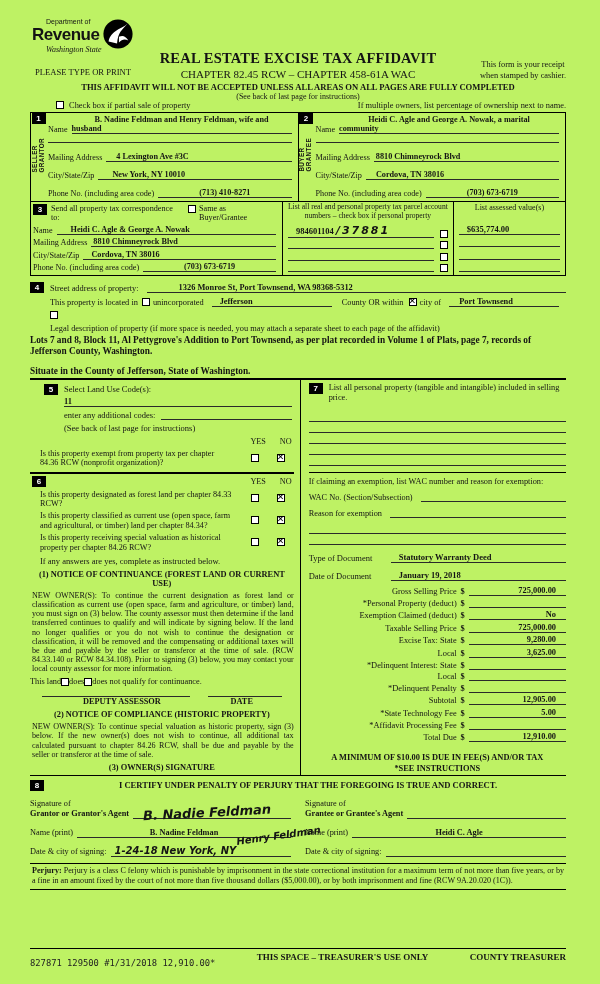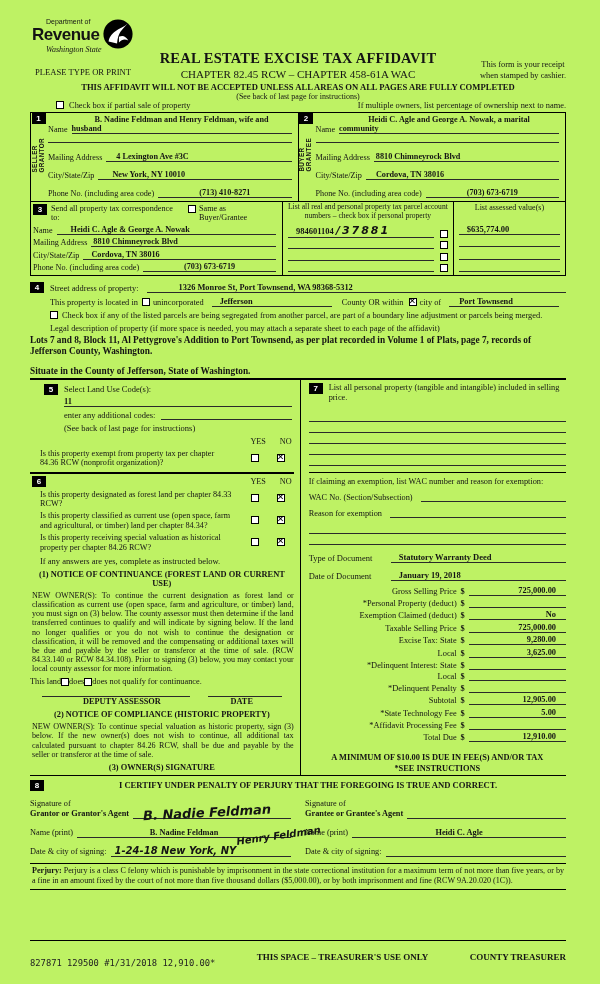--- a/index.html
+++ b/index.html
@@ -126,21 +126,21 @@
   .script2 { position:absolute; right:-30px; bottom:-4px; font-family:"DejaVu Sans",sans-serif;
             font-style:italic; font-weight:bold; font-size:10px; transform:rotate(-8deg);
             white-space:nowrap; z-index:2; }
   .ctrval { position:absolute; left:0; right:0; bottom:0; text-align:center; font-weight:bold; }
   .handdate { position:absolute; left:4px; bottom:0; font-family:"DejaVu Sans",sans-serif;
             font-style:italic; font-weight:bold; font-size:10px; white-space:nowrap; }
   .perjury { border-top:1px solid #000; border-bottom:1px solid #000; margin-top:6px;
              padding:2px 2px 3px 2px; font-size:8.1px; line-height:1.25; text-align:justify; }
 
   .footer { position:absolute; left:30px; right:34px; bottom:22px;
-            border-top:1px solid #000; padding-top:11px; display:flex; align-items:flex-start; }
+            border-top:1px solid #000; padding-top:3px; display:flex; align-items:flex-start; }
   .stamp { font-family:"DejaVu Sans Mono",monospace; font-size:8.8px; color:#222;
            position:relative; top:6px; white-space:nowrap; }
   .tspace { flex:1; text-align:center; font-weight:bold; font-size:9px; }
   .ctreas { font-weight:bold; font-size:9px; }
 </style>
 </head>
 <body>
 
 <div class="page">
   <div class="inner">
@@ -322,21 +322,20 @@
         <span class="cb" style="margin:0 3px 1px 4px;"></span>
         <span>unincorporated</span>
         <div class="u val" style="width:120px; margin-left:8px; padding-left:8px;">Jefferson</div>
         <span style="margin-left:10px;">County OR  within</span>
         <span class="cb x" style="margin:0 3px 1px 5px;"></span>
         <span>city of</span>
         <div class="u val" style="width:110px; margin-left:8px; padding-left:10px;">Port Townsend</div>
       </div>
       <div class="s4row" style="padding-left:20px;">
         <span class="cb" style="margin:0 4px 1px 0;"></span>
-        <span>Check box if any of the listed parcels are being segregated from another parcel, are part of a boundary line adjustment or parcels being merged.</span>
       </div>
       <div style="padding-left:20px;">Legal description of property (if more space is needed, you may attach a separate sheet to each page of the affidavit)</div>
       <div class="legal">Lots 7 and 8, Block 11, Al Pettygrove's Addition to Port Townsend, as per plat recorded in Volume 1 of Plats, page 7, records of Jefferson County, Washington.</div>
       <div class="situate">Situate in the County of Jefferson, State of Washington.</div>
     </div>
 
     <div class="cols">
       <div class="colL">
 
         <div class="sec5">

